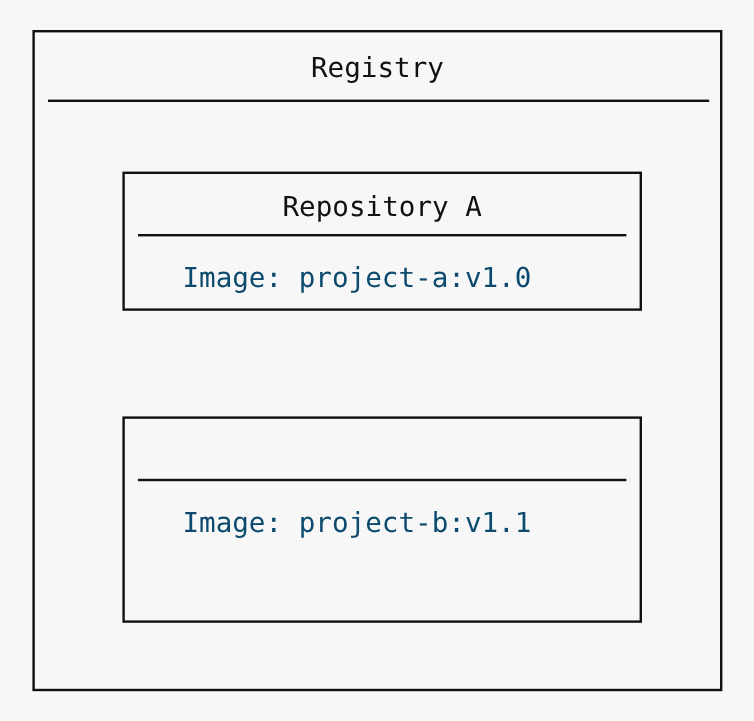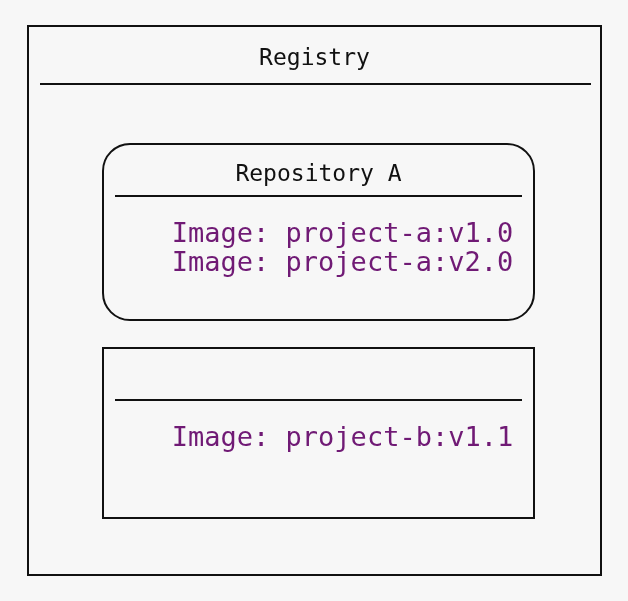--- a/index.html
+++ b/index.html
@@ -55,22 +55,21 @@
   .repo-box {
     position: absolute;
     left: 73px;           
     width: 433px;
     border: 2px solid #111111;
     box-sizing: border-box;
     background: transparent;
   }
   .repo-a {
     top: 116px;           
-    height: 178px;
-    border-radius: 28px;
+    height: 116px;
   }
   .repo-b {
     top: 320px;           
     height: 172px;
   }
   .repo-title {
     position: absolute;
     left: 0;
     top: 14px;
     width: 100%;
@@ -88,44 +87,43 @@
     height: 0;
     border-top: 2px solid #111111;
   }
   .repo-items {
     position: absolute;
     left: 48px;           
     top: 73px;
     right: 0;
   }
   .repo-item {
-    font-size: 27px;
+    font-size: 23px;
     line-height: 29px;
-    color: #701a75;
+    color: #0c4a6e;
     white-space: pre;
-    text-align: center;
+    text-align: left;
   }
 </style>
 </head>
 <body>
 
 <div class="canvas">
 
   <div class="registry-box">
 
     <div class="registry-title">Registry</div>
 
     <div class="registry-rule"></div>
 
     <div class="repo-box repo-a">
       <div class="repo-title">Repository A</div>
       <div class="repo-rule"></div>
       <div class="repo-items">
         <div class="repo-item">Image: project-a:v1.0</div>
-        <div class="repo-item">Image: project-a:v2.0</div>
       </div>
     </div>
 
     <div class="repo-box repo-b">
       <div class="repo-rule"></div>
       <div class="repo-items">
         <div class="repo-item">Image: project-b:v1.1</div>
       </div>
     </div>
 

